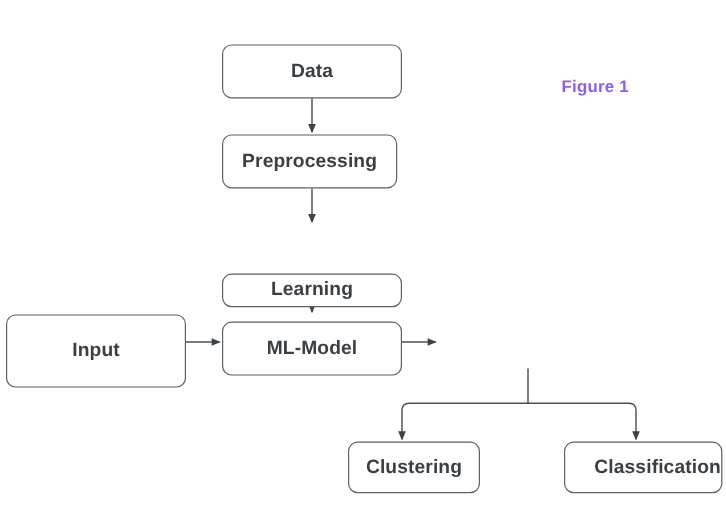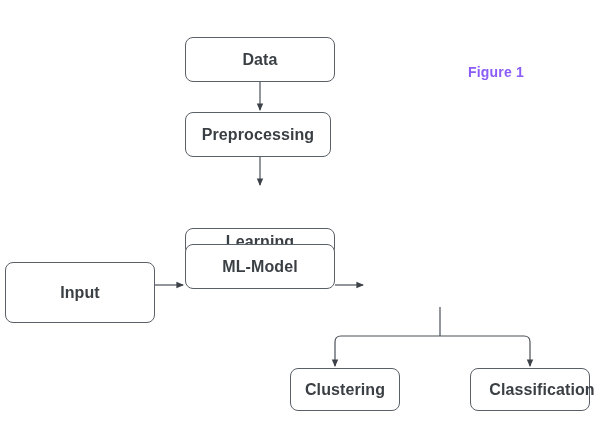--- a/index.html
+++ b/index.html
@@ -92,28 +92,28 @@
   </div>
 
   <div class="node-box" style="left:185px; top:187px; width:150px; height:28px;margin-top:41px;">
     <span class="node-label">Learning</span>
   </div>
 
   <div class="node-box" style="left:5px; top:262px; width:150px; height:61px;">
     <span class="node-label">Input</span>
   </div>
 
-  <div class="node-box" style="left:185px; top:244px; width:150px; height:45px;">
+  <div class="node-box" style="left:185px; top:268px; width:150px; height:45px;">
     <span class="node-label">ML-Model</span>
   </div>
 
 
   <div class="node-box" style="left:290px; top:368px; width:110px; height:43px;">
     <span class="node-label">Clustering</span>
   </div>
 
-  <div class="node-box" style="left:470px; top:368px; width:120px; height:43px;padding-left:24px;">
+  <div class="node-box" style="left:470px; top:368px; width:132px; height:43px;padding-left:24px;">
     <span class="node-label">Classification</span>
   </div>
 
   <div id="figure-caption" style="left:468px; top:64px;">Figure 1</div>
 
 </div>
 
 </body></html>

